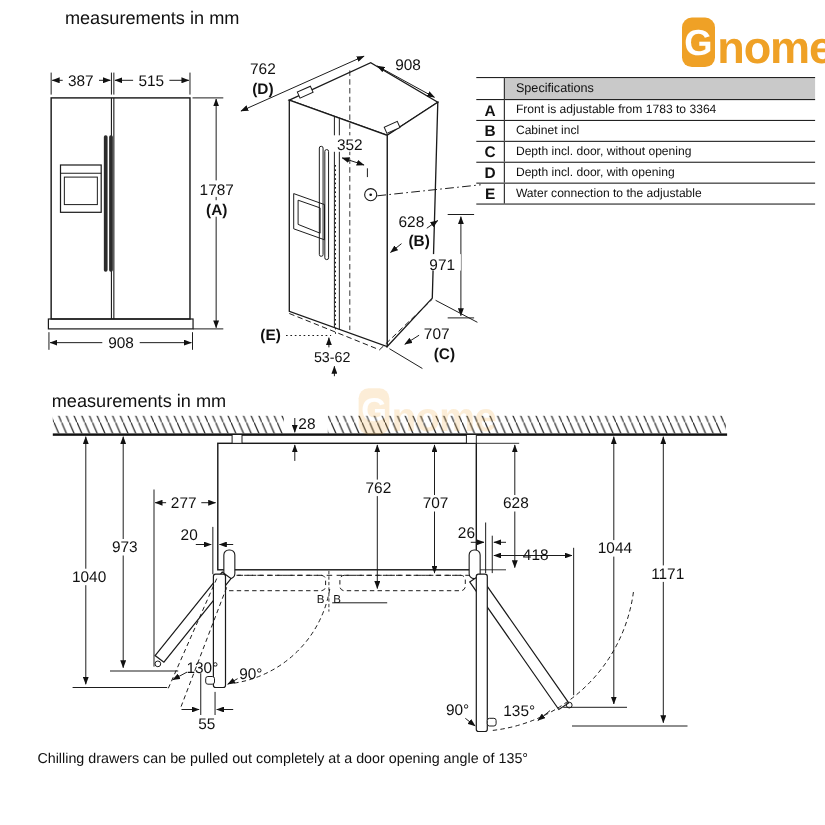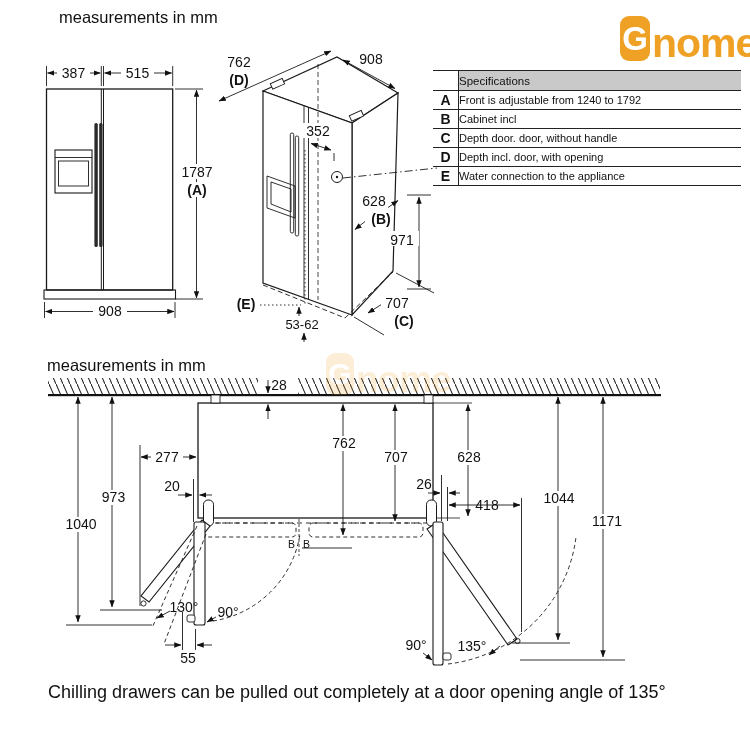--- a/index.html
+++ b/index.html
@@ -1,35 +1,35 @@
 <!DOCTYPE html>
 <html><head>
 <meta charset="utf-8">
 <style>
   html,body{margin:0;padding:0;background:#fff;}
   #canvas{position:relative;width:750px;height:750px;background:#fff;overflow:hidden;
           font-family:"Liberation Sans", sans-serif;color:#111;}
   #art{position:absolute;left:0;top:0;}
   .heading{position:absolute;font-size:16.5px;color:#111;text-align:right;}
-  .caption{position:absolute;left:48px;top:682px;font-size:18px;color:#111;}
+  .caption{position:absolute;left:34px;top:682px;font-size:13px;color:#111;}
   
   .logo{position:absolute;display:flex;align-items:flex-end;}
   .logo-main{left:620px;top:16px;}
   .g-badge{width:30px;height:45px;border-radius:9px;display:flex;align-items:center;justify-content:center;
            font-weight:bold;font-size:33px;color:#fff;}
   .logo-word{font-weight:bold;font-size:41px;line-height:0.82;margin-left:2px;letter-spacing:-1px;}
   .watermark{left:326px;top:353px;opacity:0.18;}
   .watermark .g-badge{width:28px;height:42px;font-size:30px;}
   .watermark .logo-word{font-size:37px;}
   
   .spec-table{position:absolute;left:433px;top:70px;width:308px;border-collapse:collapse;table-layout:fixed;}
   .spec-table td{border-bottom:1px solid #222;height:18px;padding:0;vertical-align:middle;}
   .spec-table tr:first-child td{border-top:1px solid #222;height:19px;}
   .spec-table td.key{width:25px;text-align:center;font-weight:bold;font-size:14px;}
-  .spec-table td.desc{border-left:1.5px solid #222;font-size:11px;padding-left:0;}
+  .spec-table td.desc{border-left:1.5px solid #222;font-size:11px;padding-left:10px;}
   .spec-table td.hdr{background:#c9c9c9;font-size:11.5px;}
 </style>
 </head>
 <body>
 
 <div id="canvas">
 
 <svg id="art" width="750" height="750" viewBox="0 0 750 750">
   <defs>
     <marker id="mA" viewBox="0 0 8 6" markerWidth="8" markerHeight="6" refX="7.5" refY="3" orient="auto-start-reverse">
@@ -276,36 +276,36 @@
 </div>
 
 <table class="spec-table">
   <tbody>
         <tr>
     <td class="key"></td>
     <td class="desc hdr">Specifications</td>
   </tr>
   <tr>
     <td class="key">A</td>
-    <td class="desc">Front is adjustable from 1240 to 1792</td>
+    <td class="desc">Front is adjustable from 1783 to 3364</td>
   </tr>
   <tr>
     <td class="key">B</td>
     <td class="desc">Cabinet incl</td>
   </tr>
   <tr>
     <td class="key">C</td>
-    <td class="desc">Depth door. door, without handle</td>
+    <td class="desc">Depth incl. door, without opening</td>
   </tr>
   <tr>
     <td class="key">D</td>
     <td class="desc">Depth incl. door, with opening</td>
   </tr>
   <tr>
     <td class="key">E</td>
-    <td class="desc">Water connection to the appliance</td>
+    <td class="desc">Water connection to the adjustable</td>
   </tr>
 </tbody>
     </table>
 
 <div class="caption">Chilling drawers can be pulled out completely at a door opening angle of 135°</div>
 
 </div>
 
 </body></html>

